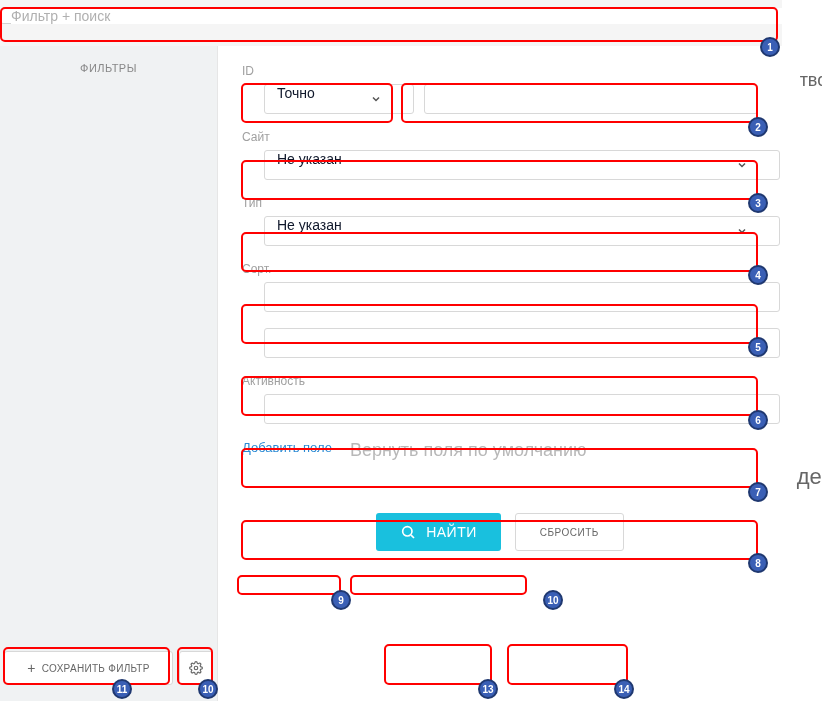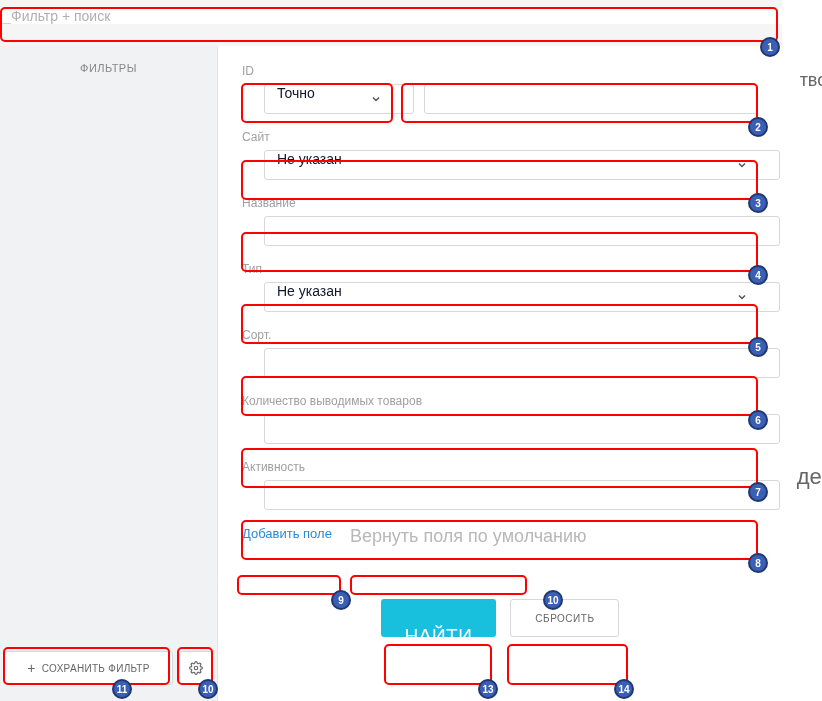--- a/index.html
+++ b/index.html
@@ -154,28 +154,27 @@
   gap: 14px;
   margin-top: 52px;
 }
 .btn-find {
   background: #19c0de;
   color: #fff;
   border: none;
   border-radius: 3px;
   height: 38px;
   padding: 16px 24px;
-  font-size: 19px;
+  font-size: 14px;
   font-weight: 500;
   letter-spacing: 0.5px;
   display: flex;
   align-items: center;
   gap: 10px;
   cursor: pointer;
-  flex-direction: column;
 }
 .btn-find svg { width: 16px; height: 16px; }
 .btn-reset {
   background: #fff;
   color: #666;
   border: 1px solid #d8d8d8;
   border-radius: 3px;
   height: 38px;
   padding: 0 24px;
   font-size: 10px;
@@ -250,42 +249,37 @@
   <div class="field-group">
     <span class="field-label">Сайт</span>
     <div class="select-wrap">
       <div class="input">Не указан</div>
       <svg class="chevron" width="12" height="12" viewBox="0 0 24 24" fill="none" stroke="currentColor" stroke-width="3">
           <polyline points="6 9 12 15 18 9"></polyline>
         </svg>
     </div>
   </div>
 
-  <div class="field-group">
-    <span class="field-label">Название</span>
-    <input class="input" type="text" value="" style="">
-  </div>
 
   <div class="field-group">
     <span class="field-label">Тип</span>
     <div class="select-wrap">
       <div class="input">Не указан</div>
       <svg class="chevron" width="12" height="12" viewBox="0 0 24 24" fill="none" stroke="currentColor" stroke-width="3">
           <polyline points="6 9 12 15 18 9"></polyline>
         </svg>
     </div>
   </div>
 
   <div class="field-group">
     <span class="field-label">Сорт.</span>
     <input class="input" type="text" value="" style="">
   </div>
 
   <div class="field-group">
-    <span class="field-label">Количество выводимых товаров</span>
     <input class="input" type="text" value="" style="">
   </div>
 
   <div class="field-group">
     <span class="field-label">Активность</span>
     <input class="input" type="text" value="" style="">
   </div>
 
   <div class="links-row">
     <span class="link-add">Добавить поле</span>

